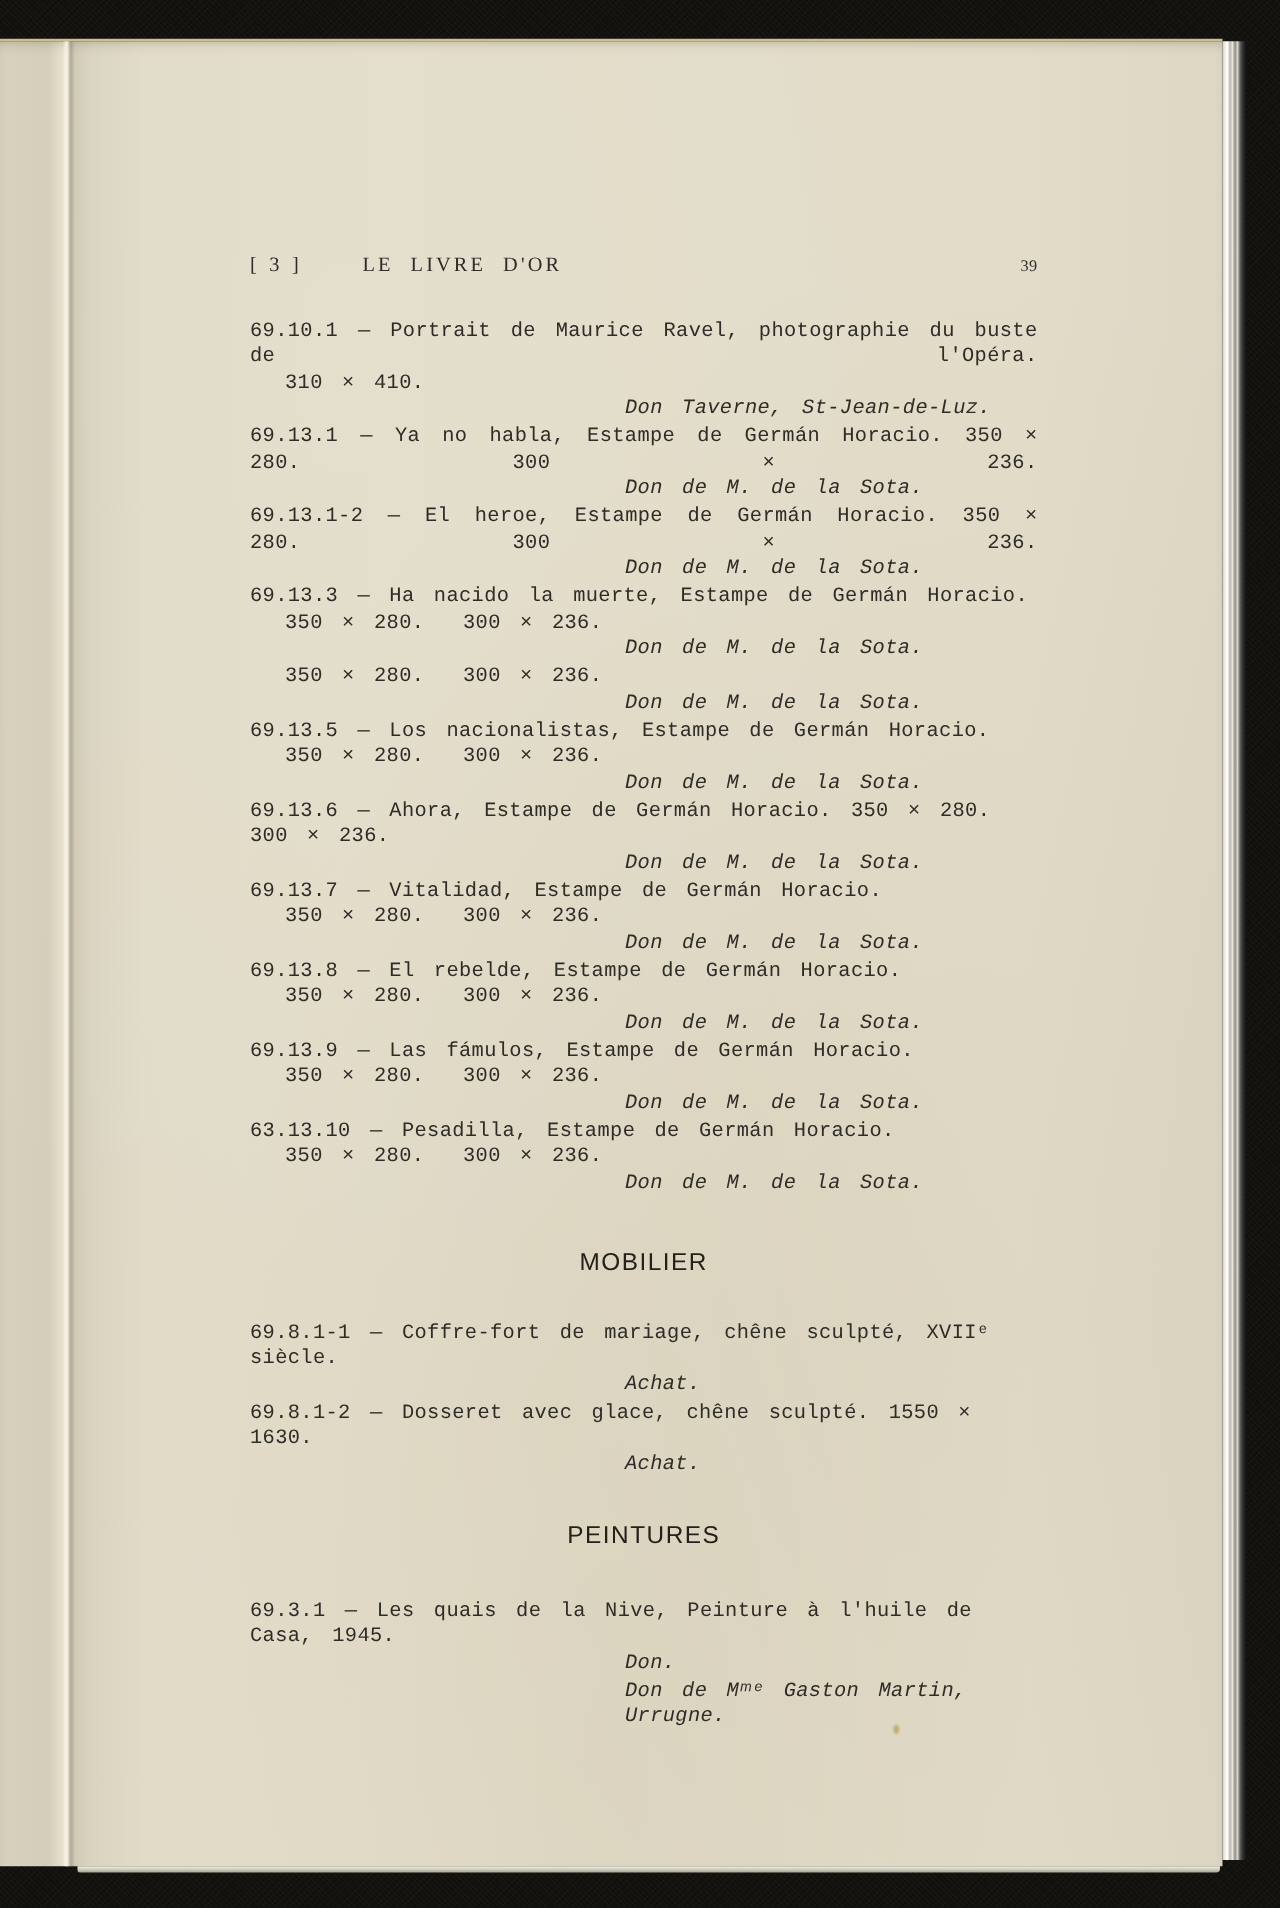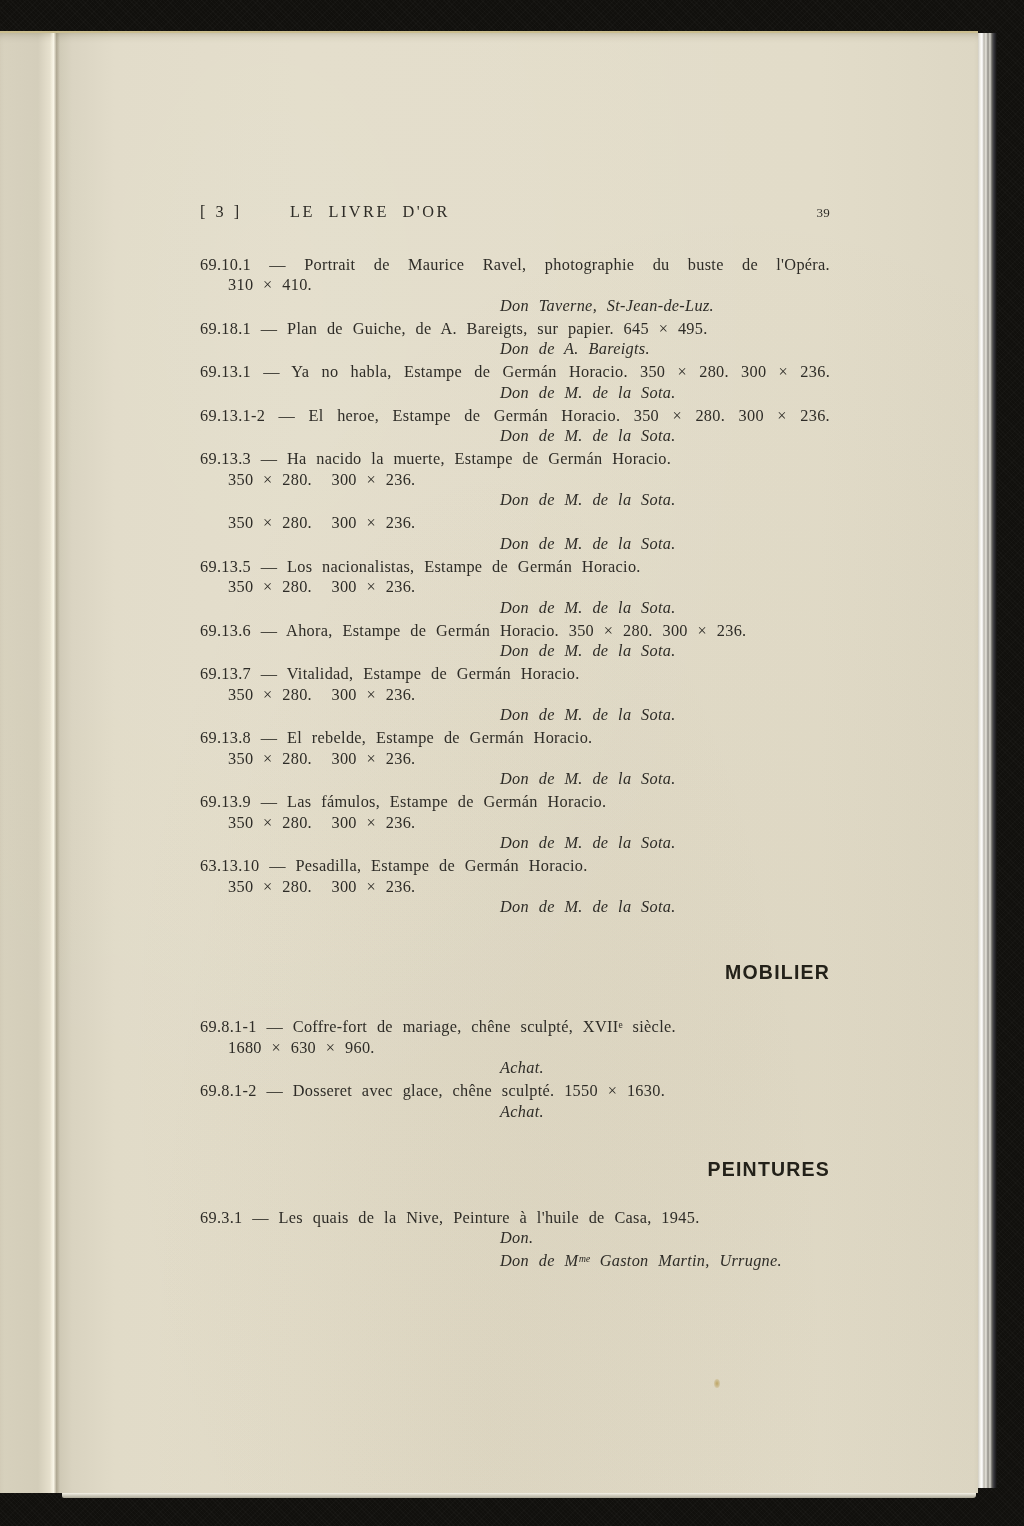--- a/index.html
+++ b/index.html
@@ -113,47 +113,47 @@
     letter-spacing: 2.5px;
     word-spacing: 7px;
   }
   .running-head .folio {
     width: 90px;
     text-align: right;
     font-size: 13px;
   }
 
   .entry { margin-bottom: 2.5px; }
-  .line { min-height: 20.5px; }
+  .line { min-height: 20.5px; font-family: Liberation Mono, monospace; }
   .line.full {
     text-align: justify;
     text-align-last: justify;
   }
   .line.dims {
     padding-left: 28px;
     white-space: pre-wrap;
   }
   .line.attr {
     padding-left: 300px;
     font-style: italic;
   }
 
   .section-heading {
     font-family: "Liberation Sans", "DejaVu Sans", sans-serif;
-    font-weight: bold;
+    font-weight: normal;
     font-size: 19.5px;
     letter-spacing: 1.2px;
     color: #232119;
-    text-align: right;
+    text-align: center;
     margin-top: 44px;
     margin-bottom: 35px;
   }
   .section-heading.second {
     margin-top: 37px;
-    margin-bottom: 28px;
+    margin-bottom: 40px;
   }
 </style>
 </head>
 <body>
 
 <div class="page">
   <div class="gutter-crease"></div>
 
   <div class="content">
 
@@ -162,24 +162,20 @@
       <span class="title">LE LIVRE D'OR</span>
       <span class="folio">39</span>
     </div>
 
     <div class="entry">
       <div class="line main full">69.10.1 — Portrait de Maurice Ravel, photographie du buste de l'Opéra.</div>
       <div class="line dims">310 × 410.</div>
       <div class="line attr">Don Taverne, St-Jean-de-Luz.</div>
     </div>
     <div class="entry">
-      <div class="line main">69.18.1 — Plan de Guiche, de A. Bareigts, sur papier. 645 × 495.</div>
-      <div class="line attr">Don de A. Bareigts.</div>
-    </div>
-    <div class="entry">
       <div class="line main full">69.13.1 — Ya no habla, Estampe de Germán Horacio. 350 × 280. 300 × 236.</div>
       <div class="line attr">Don de M. de la Sota.</div>
     </div>
     <div class="entry">
       <div class="line main full">69.13.1-2 — El heroe, Estampe de Germán Horacio. 350 × 280. 300 × 236.</div>
       <div class="line attr">Don de M. de la Sota.</div>
     </div>
     <div class="entry">
       <div class="line main">69.13.3 — Ha nacido la muerte, Estampe de Germán Horacio.</div>
       <div class="line dims">350 × 280.  300 × 236.</div>
@@ -216,21 +212,20 @@
     <div class="entry">
       <div class="line main">63.13.10 — Pesadilla, Estampe de Germán Horacio.</div>
       <div class="line dims">350 × 280.  300 × 236.</div>
       <div class="line attr">Don de M. de la Sota.</div>
     </div>
 
     <div class="section-heading">MOBILIER</div>
 
     <div class="entry">
       <div class="line main">69.8.1-1 — Coffre-fort de mariage, chêne sculpté, XVIIᵉ siècle.</div>
-      <div class="line dims">1680 × 630 × 960.</div>
       <div class="line attr">Achat.</div>
     </div>
     <div class="entry">
       <div class="line main">69.8.1-2 — Dosseret avec glace, chêne sculpté. 1550 × 1630.</div>
       <div class="line attr">Achat.</div>
     </div>
 
     <div class="section-heading second">PEINTURES</div>
 
     <div class="entry">

